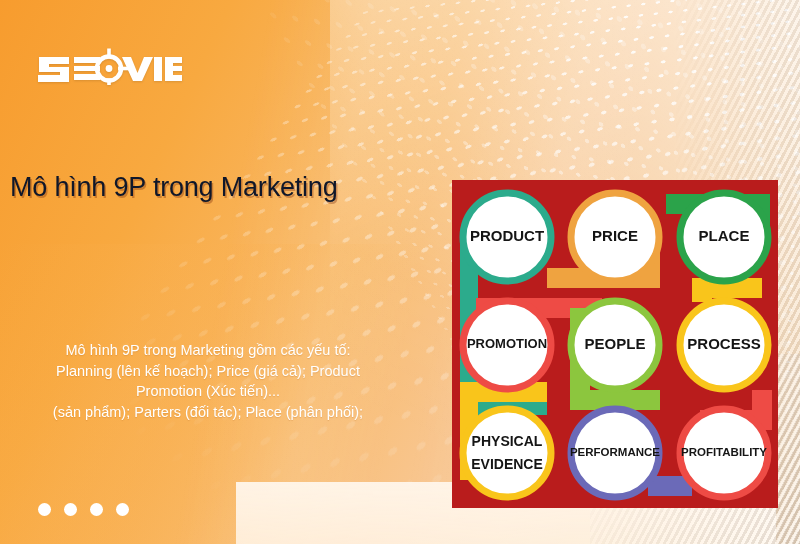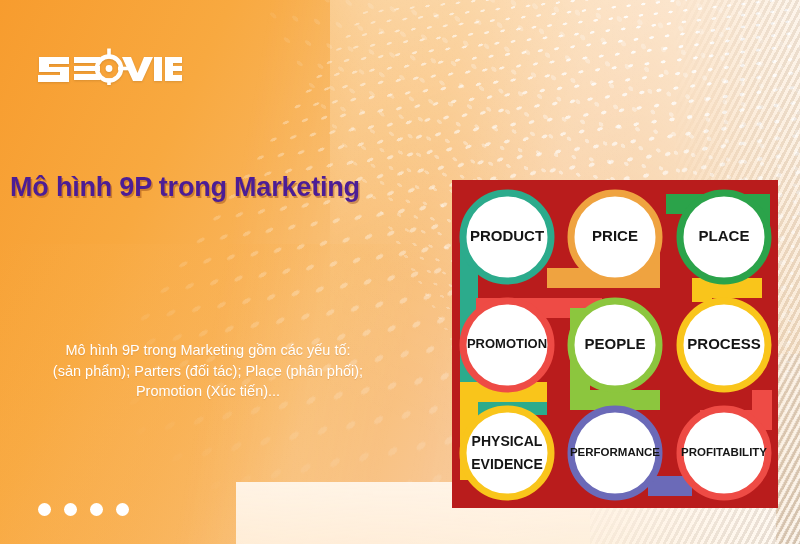--- a/index.html
+++ b/index.html
@@ -78,21 +78,21 @@
     background:linear-gradient(122deg, rgba(246,150,42,.0) 0%, rgba(250,176,80,.35) 45%, rgba(246,150,42,0) 70%);
   }
 
   
   .logo{position:absolute;left:36px;top:44px;display:flex;align-items:center;height:42px;}
   .logo svg{display:block;filter:drop-shadow(0 1px 1px rgba(0,0,0,.12));}
 
   
   .headline{
     position:absolute;left:10px;top:172px;width:430px;
-    font-size:27px;font-weight:bold;color:#4c1d95;letter-spacing:-.2px;
+    font-size:27px;font-weight:normal;color:#0f172a;letter-spacing:-.2px;
     text-shadow:1.5px 1.5px 0 rgba(120,40,10,.35);
   }
   .subhead{
     position:absolute;left:20px;top:252px;width:400px;
     font-size:19.5px;font-weight:bold;color:#FFFFFF;line-height:1.33;
     text-shadow:1px 1px 2px rgba(160,90,20,.35);
   }
   .body-copy{
     position:absolute;left:8px;top:340px;width:400px;
     font-size:14.5px;color:#FFFFFF;line-height:1.42;
@@ -153,22 +153,23 @@
       <path d="M129 12 h20 v6 h-12 v3 h11 v5 h-11 v4 h12 v6 h-20 z" fill="#fff"></path>
       <path d="M150 12 h24 v6.5 h-8 V36 h-8 V18.5 h-8 z" fill="#fff"></path>
     </svg>
   </div>
 
   <div class="headline">Mô hình 9P trong Marketing</div>
 
 
   <div class="body-copy">
     <div>Mô hình 9P trong Marketing gồm các yếu tố:</div>
+    <div>Planning (lên kế hoạch); Price (giá cả); Product</div>
+    <div>Promotion (Xúc tiến)...</div>
     <div>(sản phẩm); Parters (đối tác); Place (phân phối);</div>
-    <div>Promotion (Xúc tiến)...</div>
   </div>
 
   <div class="dots-row">
     <i></i>
     <i></i>
     <i></i>
     <i></i>
   </div>
 
   <div class="diagram">

